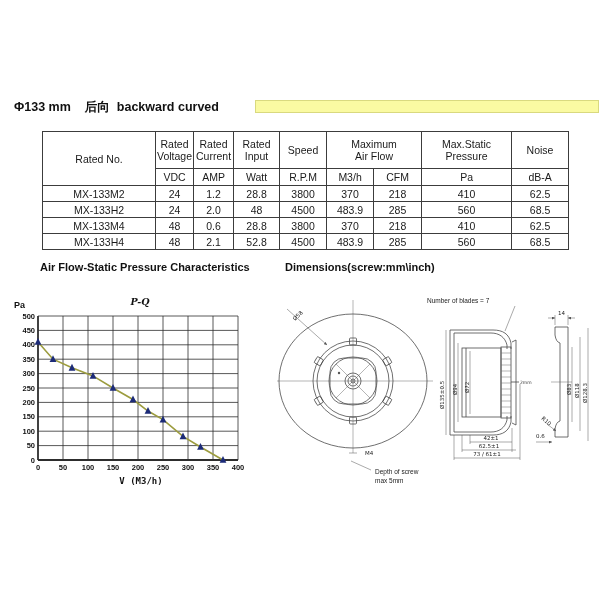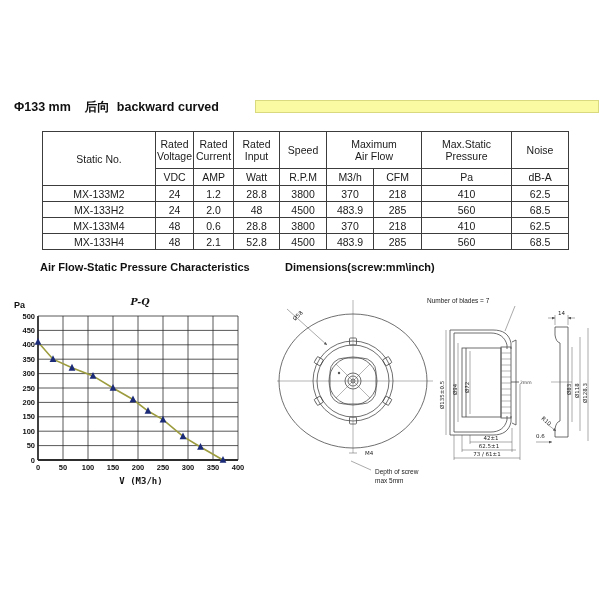--- a/index.html
+++ b/index.html
@@ -50,21 +50,21 @@
       <col style="width:40px">
     <col style="width:46px">
       <col style="width:47px">
       <col style="width:47px">
     <col style="width:48px">
       <col style="width:90px">
       <col style="width:57px">
   </colgroup>
   <thead>
     <tr class="h1">
-      <td rowspan="2">Static No.</td>
+      <td rowspan="2">Rated No.</td>
       <td>
         <div>Rated</div>
         <div>Voltage</div>
       </td>
       <td>
         <div>Rated</div>
         <div>Current</div>
       </td>
       <td>
         <div>Rated</div>

